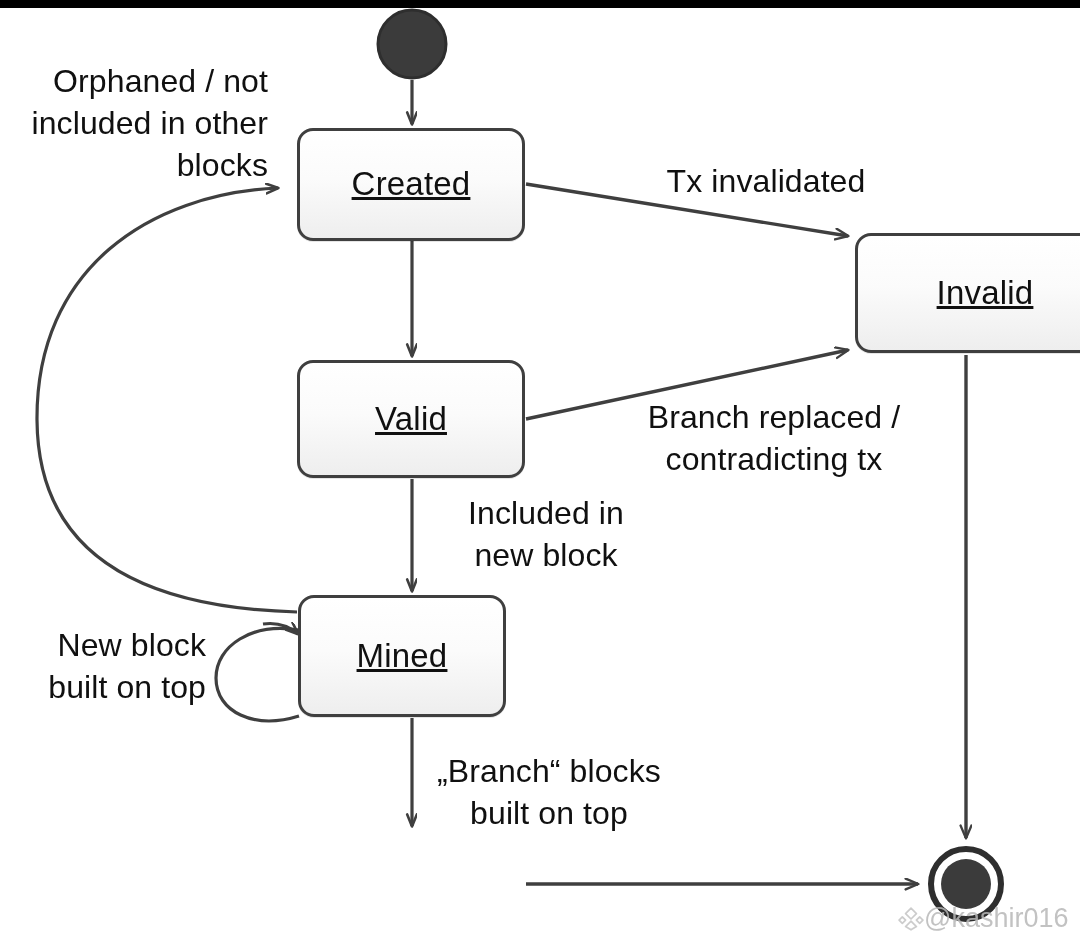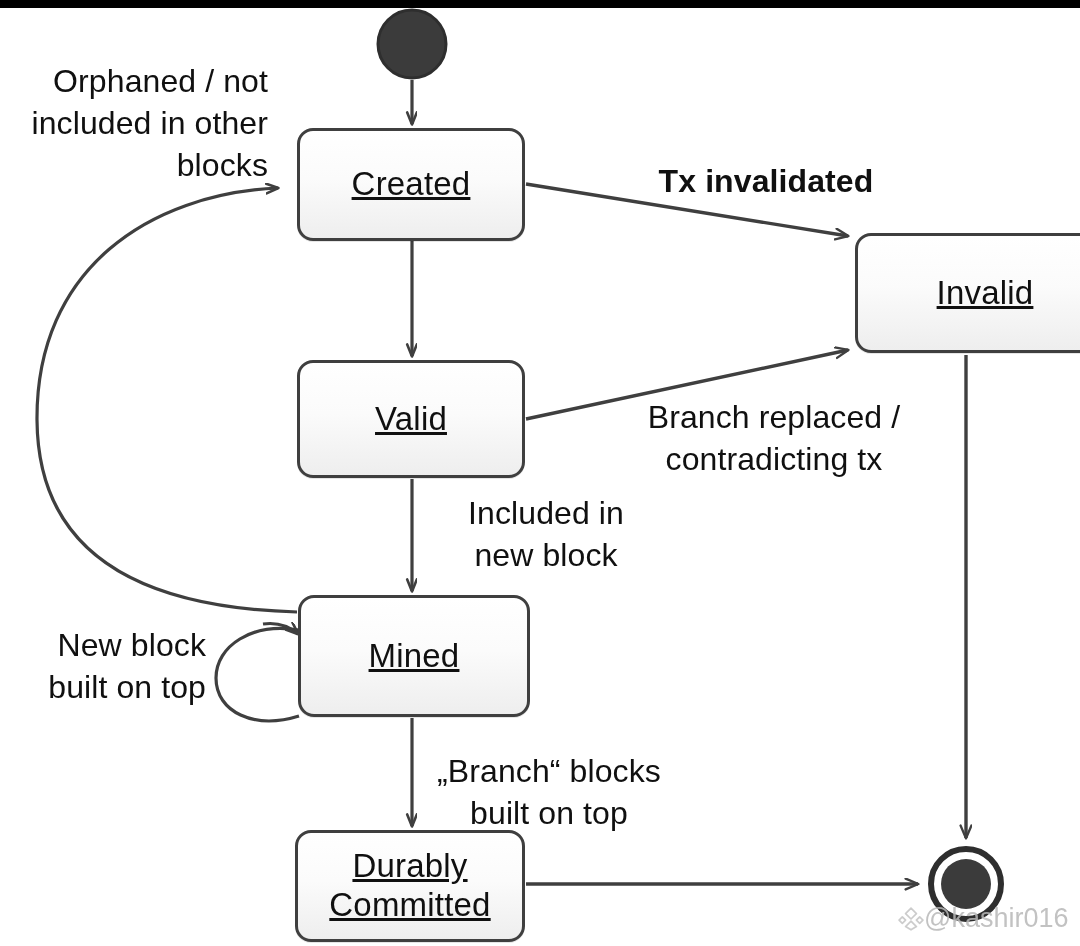--- a/index.html
+++ b/index.html
@@ -126,38 +126,34 @@
   </svg>
 
   <div class="state-box" style="left:297px; top:128px; width:228px; height:113px;">
     <span>Created</span>
   </div>
 
   <div class="state-box" style="left:297px; top:360px; width:228px; height:118px;">
     <span>Valid</span>
   </div>
 
-  <div class="state-box" style="left:298px; top:595px; width:232px; height:122px;">
+  <div class="state-box" style="left:298px; top:595px; width:208px; height:122px;">
     <span>Mined</span>
   </div>
 
-  <div class="state-box" style="left:295px; top:830px; width:230px; height:112px;">
-    <span style="white-space:pre-line;">Durably
-Committed</span>
-  </div>
 
   <div class="state-box" style="left:855px; top:233px; width:260px; height:120px;text-align:right;">
     <span>Invalid</span>
   </div>
 
   <div class="edge-label align-right" style="left:0px; top:60px; width:268px;">Orphaned / not
 included in other
 blocks</div>
 
-  <div class="edge-label" style="left:646px; top:160px; width:240px;font-weight:bold;">Tx invalidated</div>
+  <div class="edge-label" style="left:646px; top:160px; width:240px;">Tx invalidated</div>
 
 
   <div class="edge-label" style="left:616px; top:396px; width:316px;">Branch replaced /
 contradicting tx</div>
 
   <div class="edge-label" style="left:430px; top:492px; width:232px;">Included in
 new block</div>
 
   <div class="edge-label align-right" style="left:0px; top:624px; width:206px;">New block
 built on top</div>

